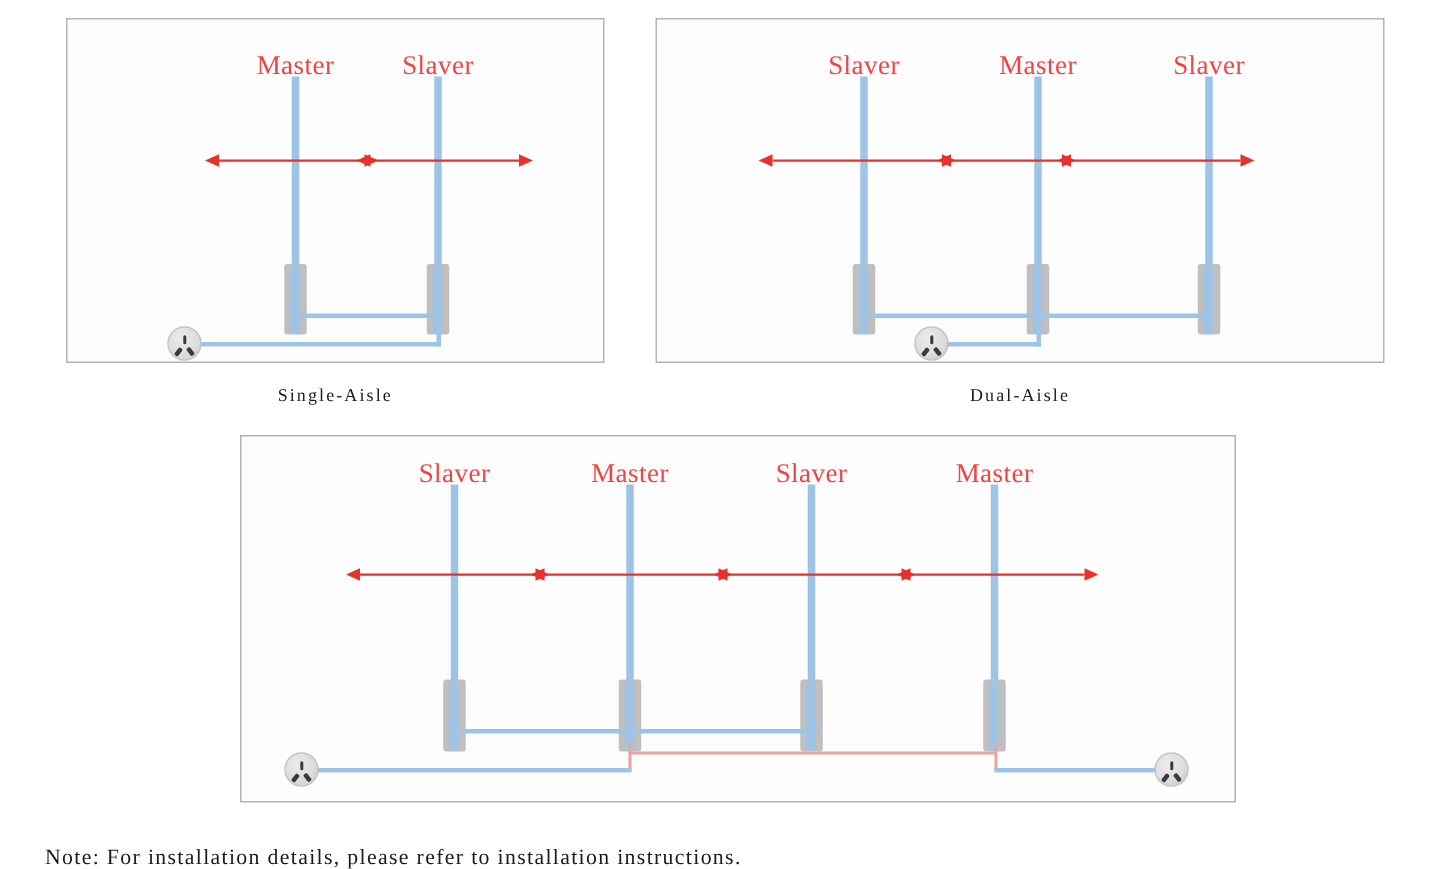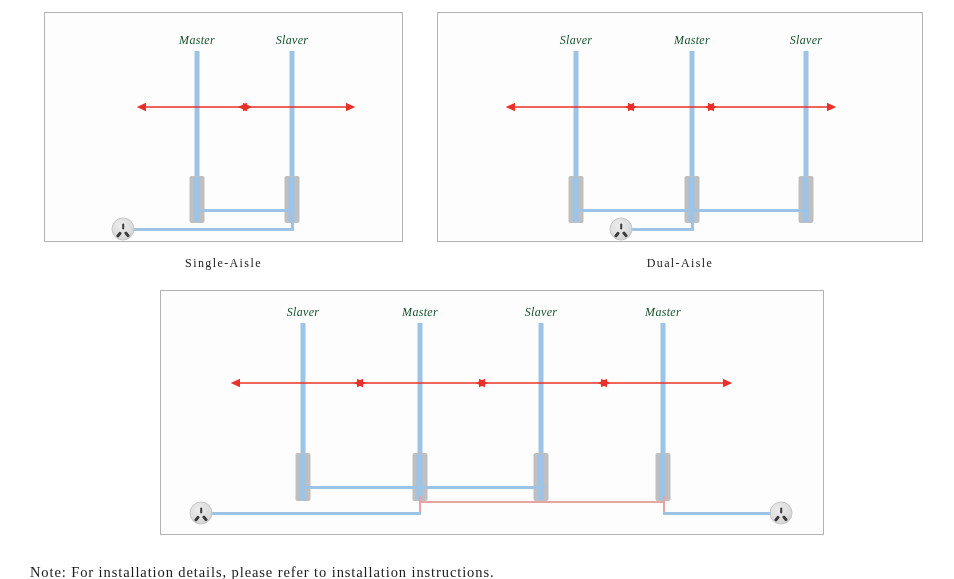--- a/index.html
+++ b/index.html
@@ -47,26 +47,25 @@
     color: #1a1a1a;
     letter-spacing: 0.9px;
     white-space: nowrap;
   }
 
   
   .post-group { position: absolute; top: 0; }
 
   .post-label {
     position: absolute;
-    font-size: 12px;
-    color: #14532d;
+    font-size: 18px;
+    color: #ef4444;
     white-space: nowrap;
     transform: translateX(-50%);
     letter-spacing: 0.3px;
-    font-style: italic;
   }
 
   .post-bar {
     position: absolute;
     width: 5px;
     background: #9dc3e6;
     transform: translateX(-50%);
   }
 
   .post-base {

